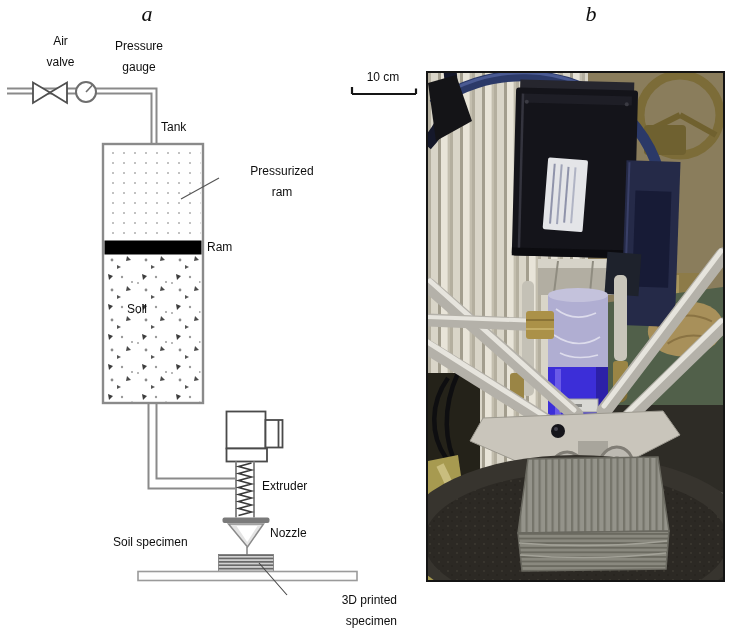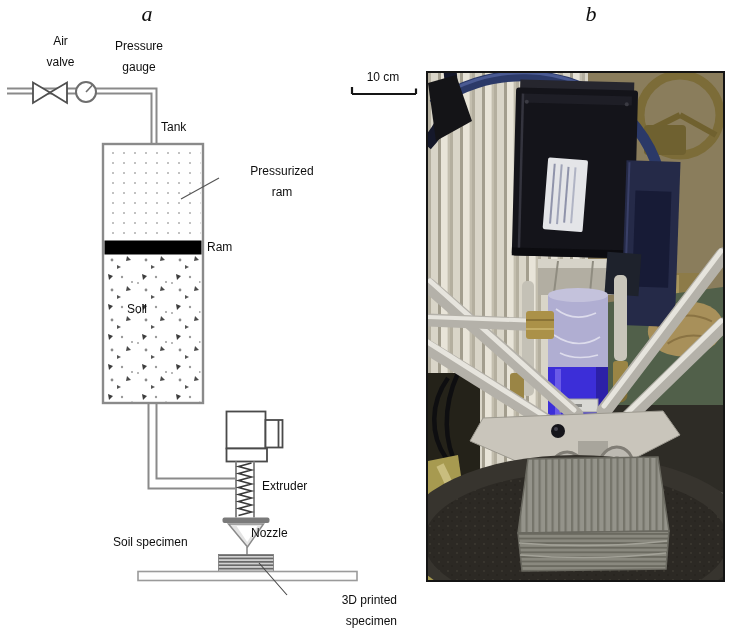--- a/index.html
+++ b/index.html
@@ -99,21 +99,21 @@
   <div class="lbl ctr" style="left:18px;top:31px;width:85px;">Air
 valve</div>
   <div class="lbl ctr" style="left:88px;top:36px;width:102px;">Pressure
 gauge</div>
   <div class="lbl" style="left:161px;top:117px;">Tank</div>
   <div class="lbl ctr" style="left:212px;top:161px;width:140px;">Pressurized
 ram</div>
   <div class="lbl" style="left:207px;top:237px;">Ram</div>
   <div class="lbl" style="left:127px;top:299px;">Soil</div>
   <div class="lbl" style="left:262px;top:476px;">Extruder</div>
-  <div class="lbl" style="left:251px;top:523px;">Nozzle</div>
+  <div class="lbl" style="left:270px;top:523px;">Nozzle</div>
   <div class="lbl" style="left:113px;top:532px;">Soil specimen</div>
   <div class="lbl rgt" style="left:282px;top:590px;width:115px;">3D printed
 specimen</div>
 
   <div class="lbl ctr" style="left:349px;top:67px;width:68px;">10 cm</div>
   <svg class="abs" style="left:350px;top:84px;" width="70" height="14" viewBox="0 0 70 14">
     <path d="M2,10 H66 M2,10 V3 M66,10 V4.5" fill="none" stroke-width="2.2" stroke="#151515"></path>
   </svg>
 
   <div id="photo-frame">

